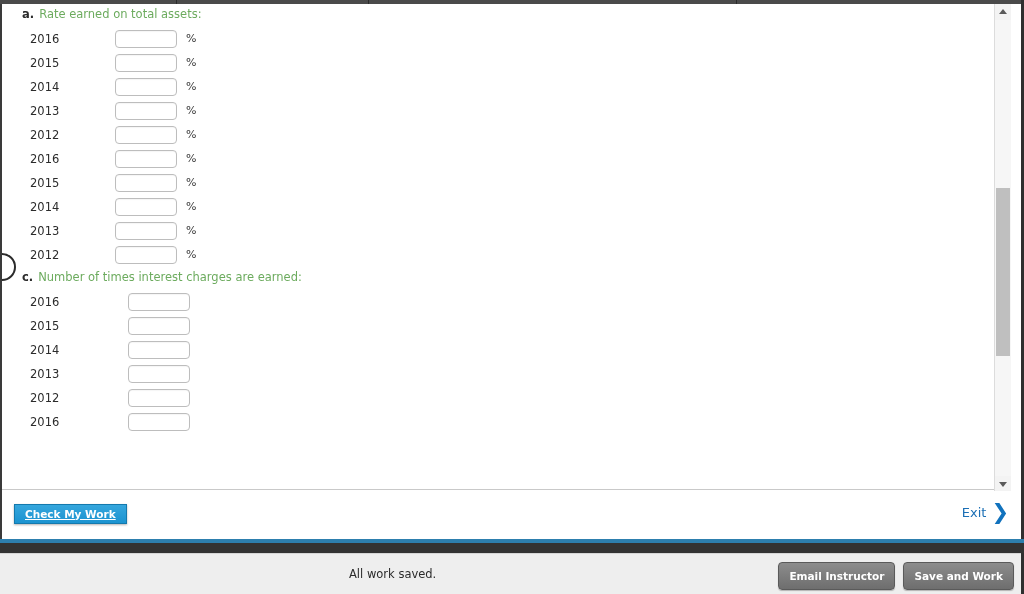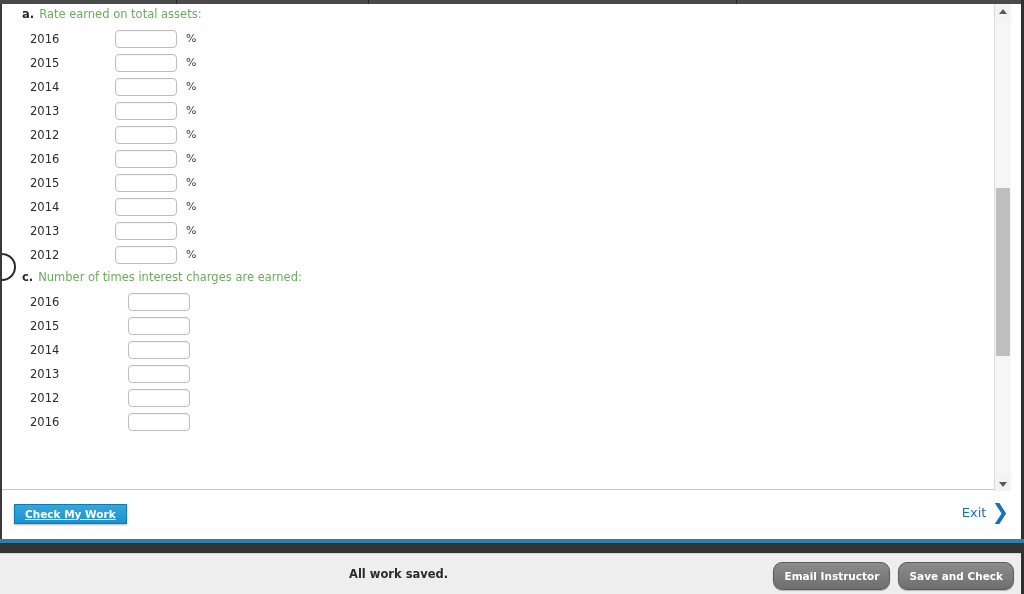--- a/index.html
+++ b/index.html
@@ -240,32 +240,32 @@
     top: 553px; left: 0;
     width: 1024px; height: 41px;
     background: #eeeeee;
     border-top: 1px solid #d6d6d6;
   }
   .footer-status {
     position: absolute;
     left: 349px; top: 13px;
     font-size: 11.5px;
     color: #2b2b2b;
-    font-weight: bold;
+    font-weight: normal;
   }
   .footer-buttons {
     position: absolute;
     right: 10px; top: 8px;
     display: flex;
     gap: 8px;
   }
   .fbtn {
     height: 28px;
     padding: 0 10px;
-    border-radius: 9px;
+    border-radius: 4px;
     font-size: 10.5px;
     font-weight: bold;
     color: #ffffff;
     line-height: 20px;
     border: 1px solid #555;
     cursor: pointer;
     font-family: "DejaVu Sans", "Liberation Sans", sans-serif;
     white-space: nowrap;
     box-shadow: 0 1px 1px rgba(0,0,0,0.25);
   }
@@ -412,18 +412,18 @@
     </a>
   </div>
 
   <div class="blue-line"></div>
   <div class="dark-band"></div>
 
   <div class="footer">
     <div class="footer-status">All work saved.</div>
     <div class="footer-buttons" id="footer-buttons">
         <button class="fbtn gray">Email Instructor</button>
-        <button class="fbtn gray">Save and Check</button>
+        <button class="fbtn gray">Save and Work</button>
       </div>
   </div>
   <div class="footer-right-edge"></div>
 
 </div>
 
 </body></html>

